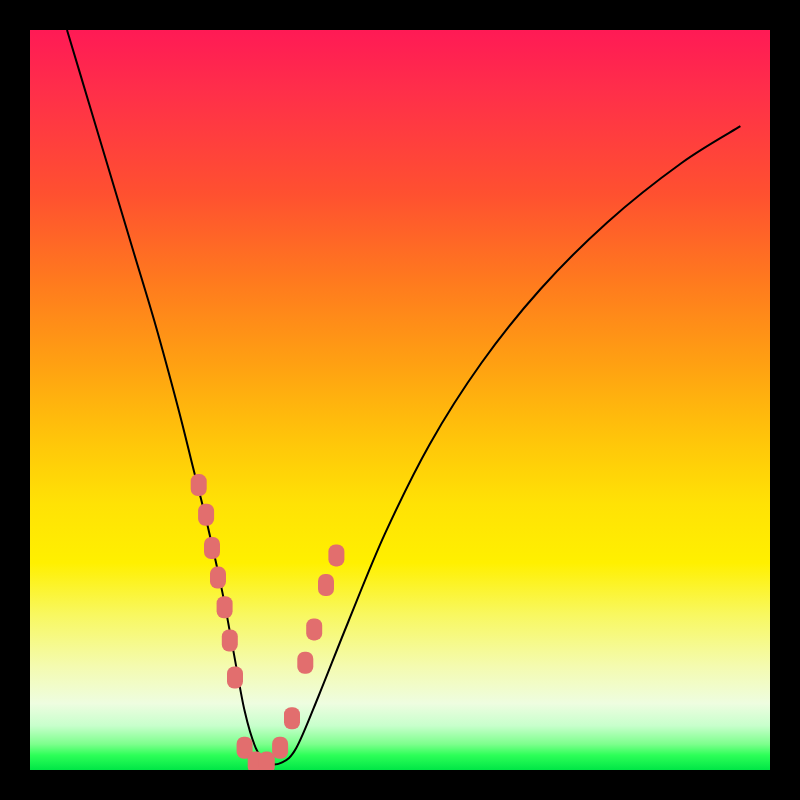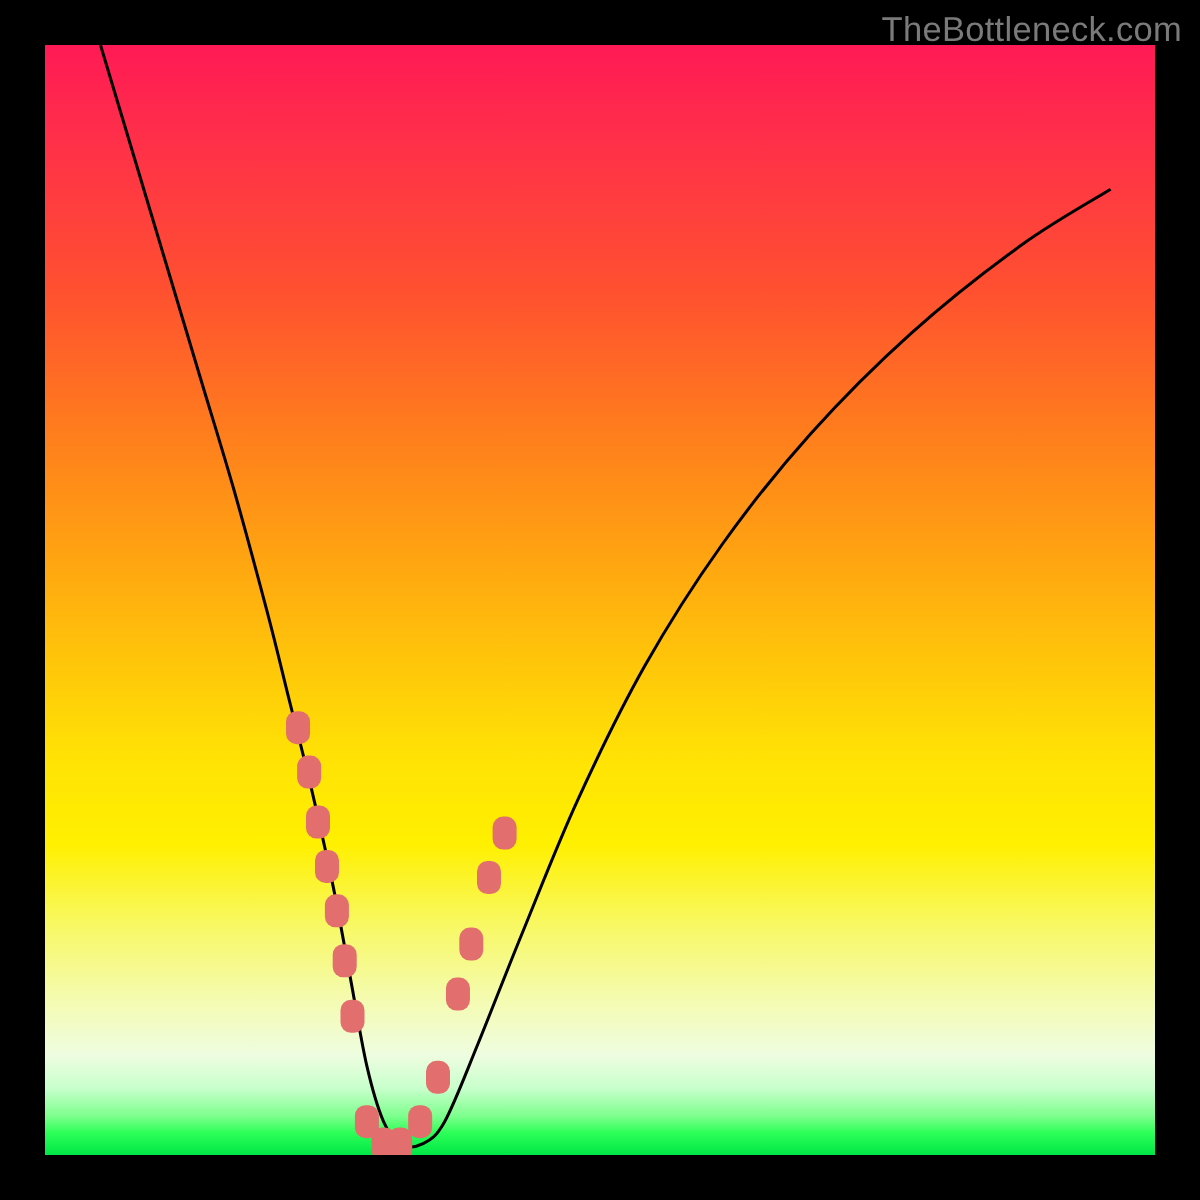--- a/index.html
+++ b/index.html
@@ -84,14 +84,13 @@
           <rect x="242.1" y="706.8" width="16" height="22" rx="7" ry="7" fill="#e26e6e"></rect>
           <rect x="254.0" y="677.2" width="16" height="22" rx="7" ry="7" fill="#e26e6e"></rect>
           <rect x="267.3" y="621.7" width="16" height="22" rx="7" ry="7" fill="#e26e6e"></rect>
           <rect x="276.2" y="588.4" width="16" height="22" rx="7" ry="7" fill="#e26e6e"></rect>
           <rect x="288.0" y="544.0" width="16" height="22" rx="7" ry="7" fill="#e26e6e"></rect>
           <rect x="298.4" y="514.4" width="16" height="22" rx="7" ry="7" fill="#e26e6e"></rect>
         </g>
     </svg>
   </div>
 
-  <div class="watermark">TheBottleneck.com</div>
 </div>
 
 </body></html>

